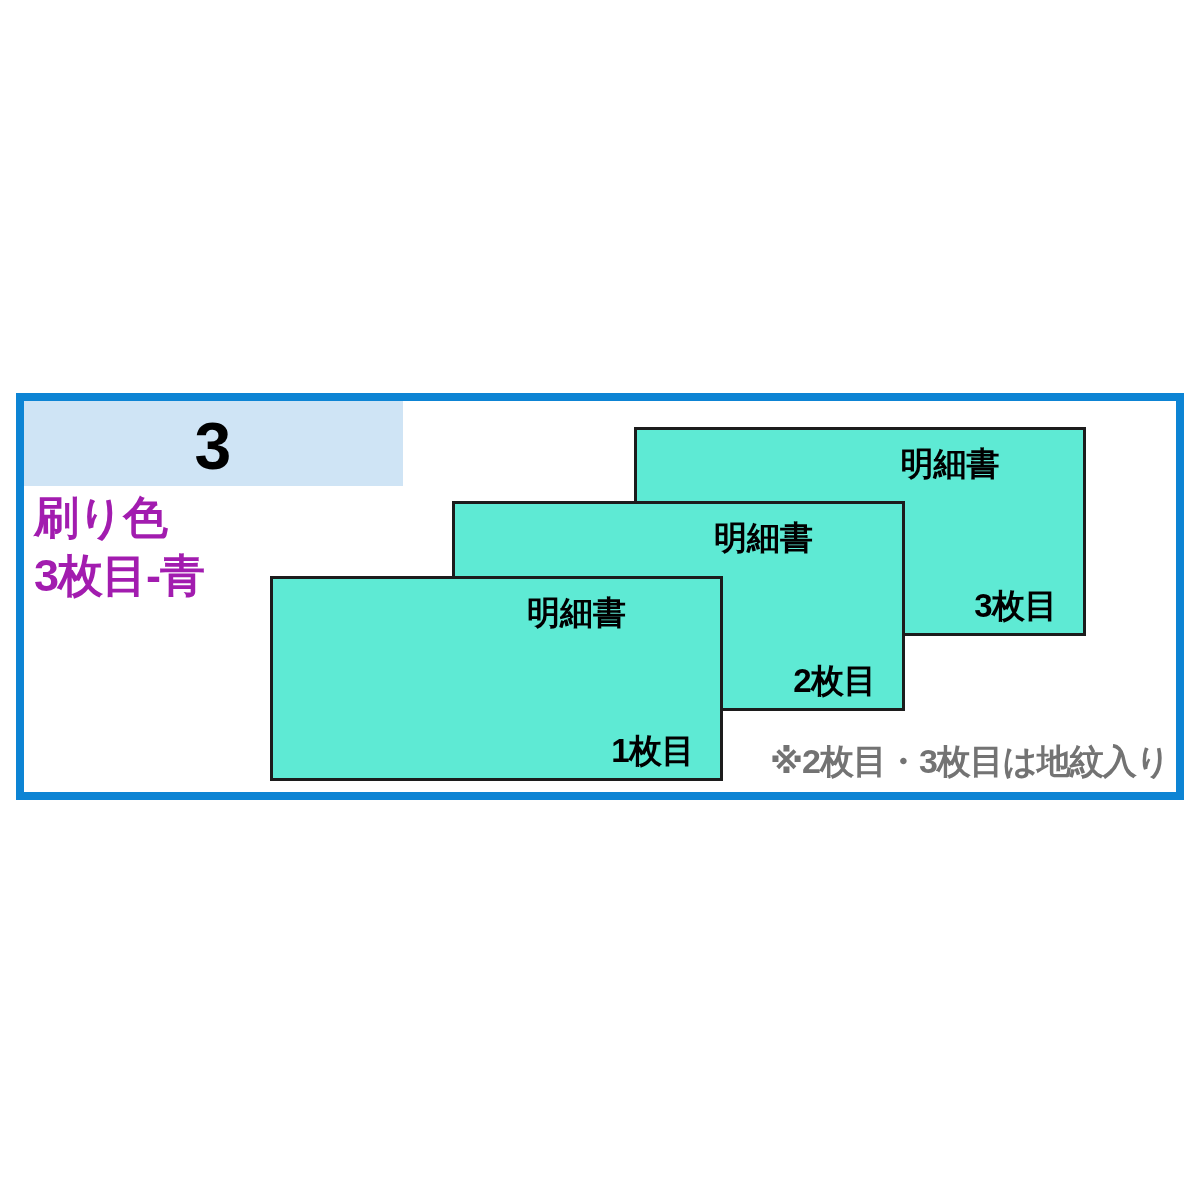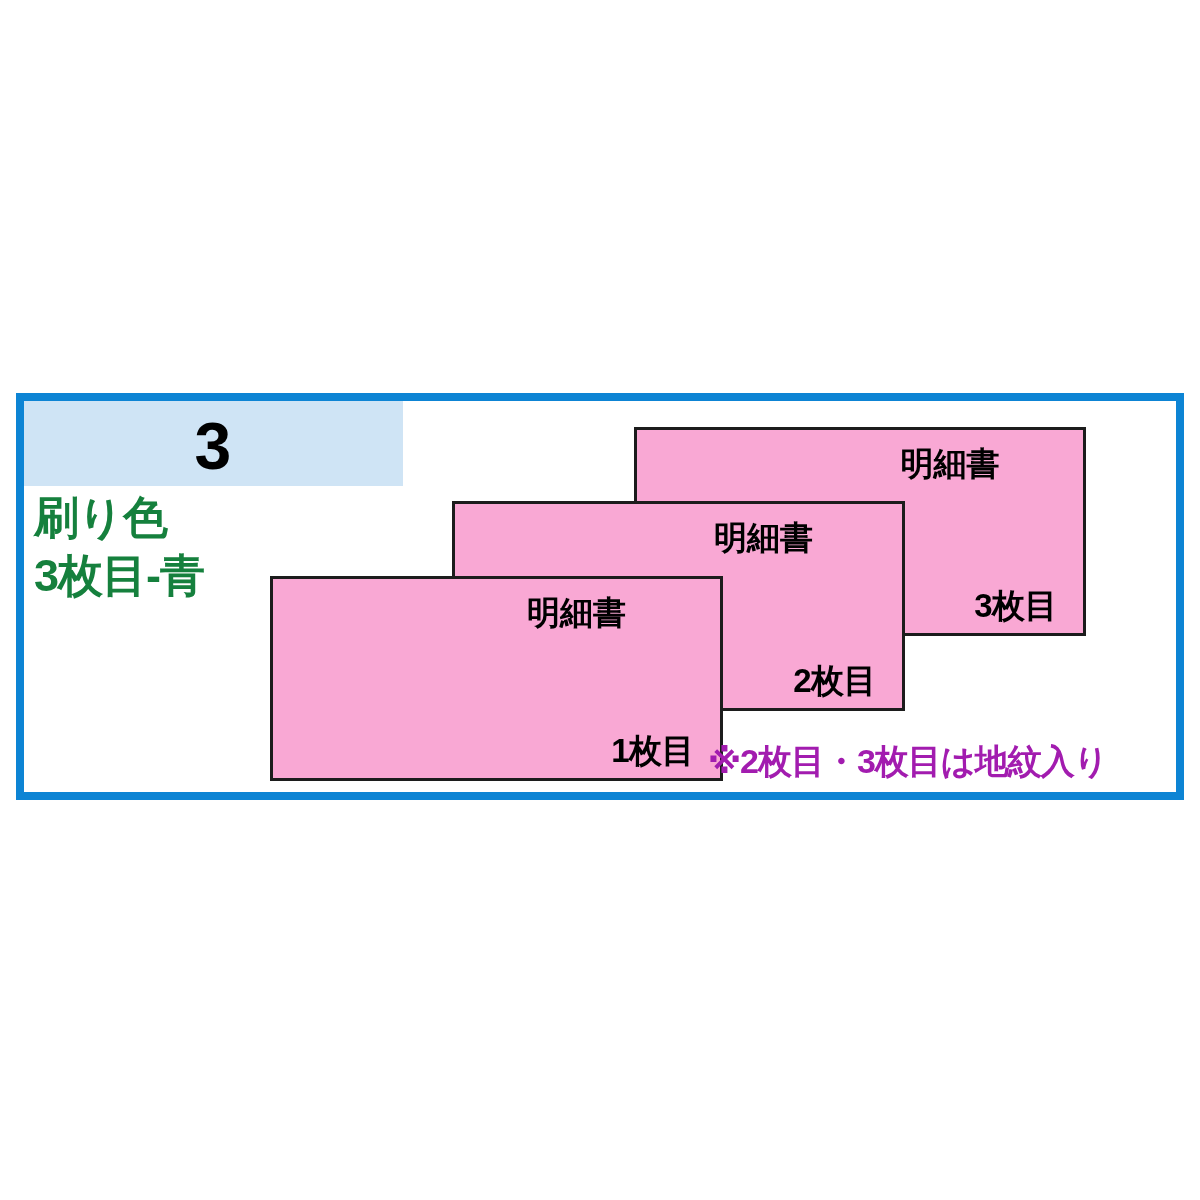--- a/index.html
+++ b/index.html
@@ -81,36 +81,36 @@
     position: relative;
     top: 6px;
   }
 
   
   .spec-list {
     position: absolute;
     left: 10px;
     top: 88px;
     width: 250px;
-    color: #15803d;
+    color: #a21caf;
   }
   .spec-line {
     font-size: 45px;
     font-weight: 700;
     line-height: 58px;
     white-space: nowrap;
     letter-spacing: -1px;
   }
 
   
   .sheet {
     position: absolute;
     box-sizing: border-box;
     border: 3px solid #1c1c1c;
-    background: #f9a8d4;
+    background: #5eead4;
   }
   .sheet-title {
     position: absolute;
     top: 12px;
     left: 0;
     width: 100%;
     text-align: center;
     font-size: 33px;
     font-weight: 700;
     color: #000000;
@@ -155,25 +155,25 @@
     top: 175px;
     width: 453px;
     height: 205px;
     z-index: 3;
   }
   #sheet-1 .sheet-title { text-align: center; padding-left: 160px; box-sizing: border-box; }
 
   
   .footnote {
     position: absolute;
-    left: 684px;
+    left: 746px;
     bottom: 7px;
     font-size: 34px;
     font-weight: 700;
-    color: #a21caf;
+    color: #737373;
     white-space: nowrap;
     letter-spacing: -1px;
     z-index: 4;
   }
 </style>
 </head>
 <body>
 
 <div id="canvas">
 

